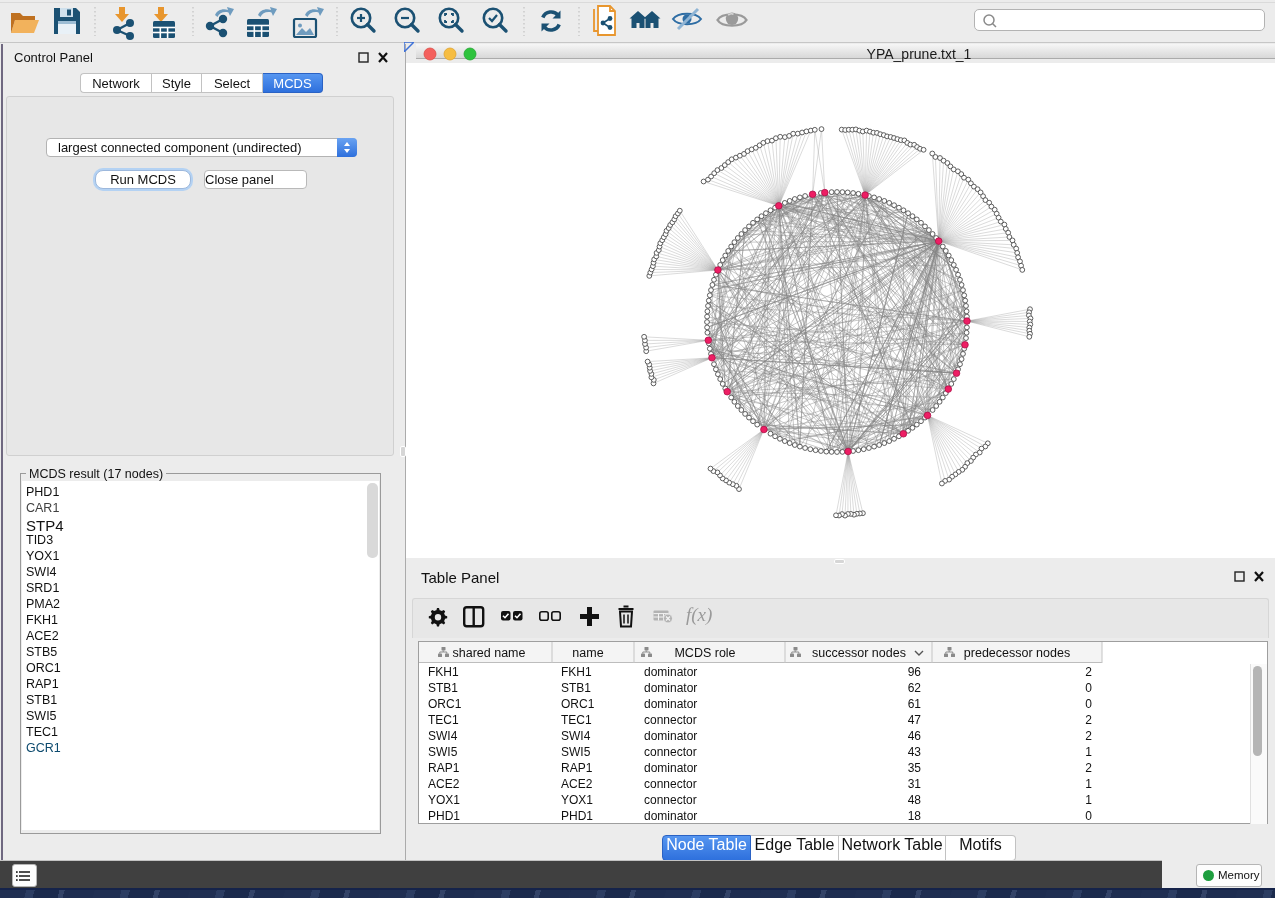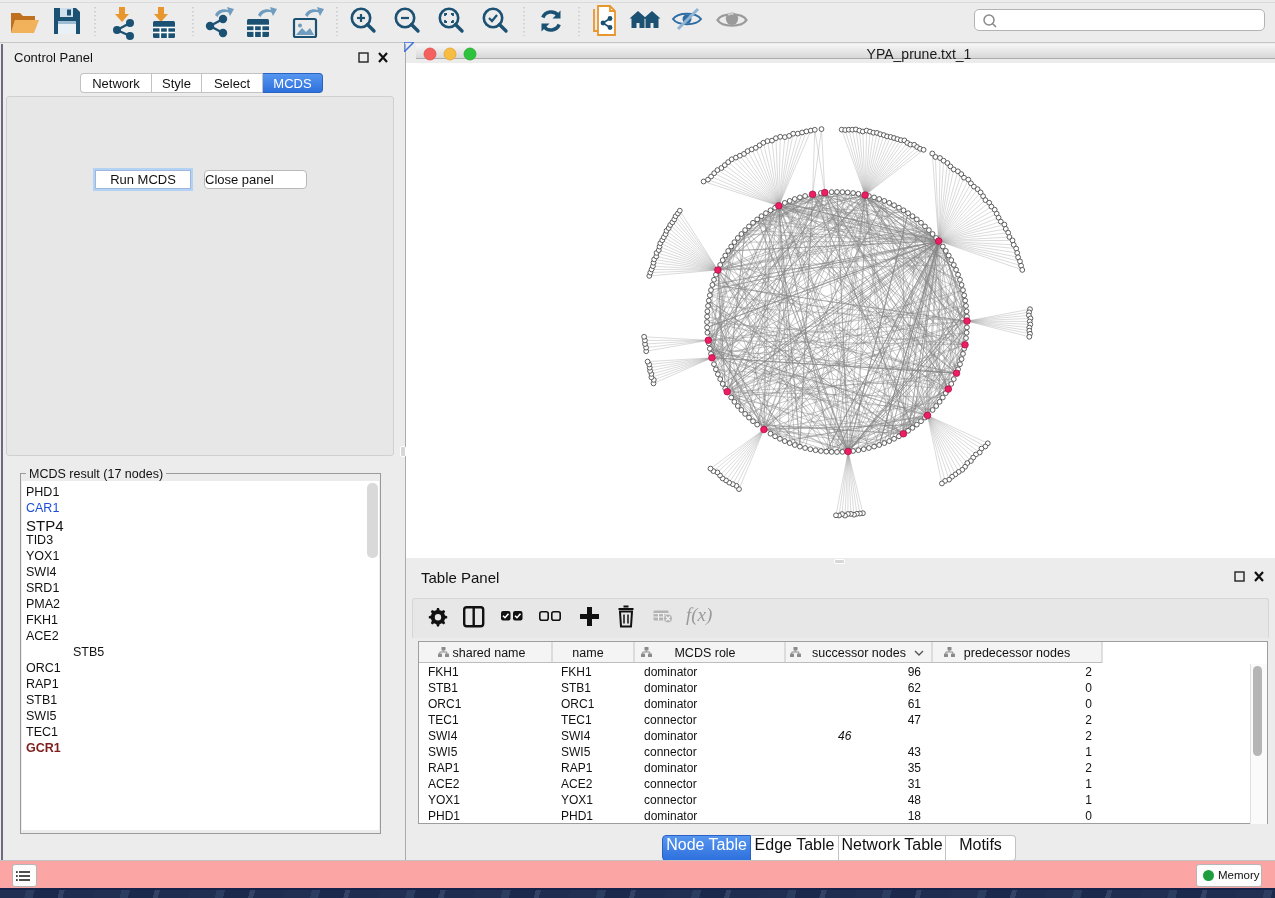--- a/index.html
+++ b/index.html
@@ -157,44 +157,53 @@
 
   <div class="abs" style="left:6px;top:52px;width:388px;height:360px;background:#e7e7e7;border:1px solid #d0d0d0;border-radius:3px;"></div>
 
   <div class="abs" style="left:80px;top:29px;height:20px;display:flex;font-size:13px;">
     <div style="width:71px;background:#fff;border:1px solid #c2c2c2;border-right:none;border-radius:4px 0 0 4px;text-align:center;line-height:19px;color:#111;">Network</div>
     <div style="width:50px;background:#fff;border:1px solid #c2c2c2;border-right:none;text-align:center;line-height:19px;color:#111;">Style</div>
     <div style="width:62px;background:#fff;border:1px solid #c2c2c2;text-align:center;line-height:19px;color:#111;">Select</div>
     <div style="width:60px;background:linear-gradient(#5696f0,#2e70dd);border:1px solid #2a62c4;border-left:none;border-radius:0 4px 4px 0;text-align:center;line-height:19px;color:#fff;">MCDS</div>
   </div>
 
-
-  <div class="abs" style="left:95px;top:126px;width:96px;height:19px;background:#fff;border:1px solid #9db8dc;border-radius:0;box-shadow:0 0 0 2px #b4d2f3;font-size:13px;text-align:center;line-height:18px;color:#111;">Run MCDS</div>
+  <div class="abs" style="left:46px;top:94px;width:311px;height:19px;background:#fff;border:1px solid #b3b3b3;border-radius:4px;">
+    <div class="abs" style="left:11px;top:1px;font-size:13px;color:#111;">largest connected component (undirected)</div>
+    <div class="abs" style="right:-1px;top:-1px;width:20px;height:19px;background:linear-gradient(#6aa3f2,#2d6fdc);border-radius:0 4px 4px 0;">
+      <svg width="20" height="19">
+          <path d="M10 4 L13 8 L7 8 Z" fill="#fff"></path>
+          <path d="M10 15 L13 11 L7 11 Z" fill="#fff"></path>
+        </svg>
+    </div>
+  </div>
+
+  <div class="abs" style="left:95px;top:126px;width:96px;height:19px;background:#fff;border:1px solid #9db8dc;border-radius:8px;box-shadow:0 0 0 2px #b4d2f3;font-size:13px;text-align:center;line-height:18px;color:#111;">Run MCDS</div>
   <div class="abs" style="left:204px;top:126px;width:103px;height:19px;background:#fff;border:1px solid #b9b9b9;border-radius:4px;font-size:13px;line-height:18px;color:#111;">Close panel</div>
 
   <div class="abs" style="left:20px;top:429px;width:361px;height:361px;border:1px solid #9a9a9a;"></div>
   <div class="abs" style="left:26px;top:423px;background:#ececec;padding:0 3px;font-size:12.5px;color:#111;">MCDS result (17 nodes)</div>
   <div class="abs" style="left:22px;top:437px;width:357px;height:349px;background:#fff;"></div>
   <div class="abs" style="left:26px;top:441px;font-size:12.5px;color:#111;">PHD1</div>
-    <div class="abs" style="left:26px;top:457px;font-size:12.5px;color:#1d4ed8;">CAR1</div>
+    <div class="abs" style="left:26px;top:457px;font-size:12.5px;color:#404040;">CAR1</div>
     <div class="abs" style="left:26px;top:473px;font-size:15px;color:#111;">STP4</div>
     <div class="abs" style="left:26px;top:489px;font-size:12.5px;color:#111;">TID3</div>
     <div class="abs" style="left:26px;top:505px;font-size:12.5px;color:#111;">YOX1</div>
     <div class="abs" style="left:26px;top:521px;font-size:12.5px;color:#111;">SWI4</div>
     <div class="abs" style="left:26px;top:537px;font-size:12.5px;color:#111;">SRD1</div>
     <div class="abs" style="left:26px;top:553px;font-size:12.5px;color:#111;">PMA2</div>
     <div class="abs" style="left:26px;top:569px;font-size:12.5px;color:#111;">FKH1</div>
     <div class="abs" style="left:26px;top:585px;font-size:12.5px;color:#111;">ACE2</div>
-    <div class="abs" style="left:26px;top:601px;font-size:12.5px;color:#111;margin-left:47px;">STB5</div>
+    <div class="abs" style="left:26px;top:601px;font-size:12.5px;color:#111;">STB5</div>
     <div class="abs" style="left:26px;top:617px;font-size:12.5px;color:#111;">ORC1</div>
     <div class="abs" style="left:26px;top:633px;font-size:12.5px;color:#111;">RAP1</div>
     <div class="abs" style="left:26px;top:649px;font-size:12.5px;color:#111;">STB1</div>
     <div class="abs" style="left:26px;top:665px;font-size:12.5px;color:#111;">SWI5</div>
     <div class="abs" style="left:26px;top:681px;font-size:12.5px;color:#111;">TEC1</div>
-    <div class="abs" style="left:26px;top:697px;font-size:12.5px;color:#7f1d1d;font-weight:bold;">GCR1</div>
+    <div class="abs" style="left:26px;top:697px;font-size:12.5px;color:#0c4a6e;">GCR1</div>
   <div class="abs" style="left:367px;top:439px;width:11px;height:75px;background:#d9d9d9;border-radius:5px;"></div>
 </div>
 
 <div class="abs" style="left:1px;top:44px;width:2px;height:844px;background:#6f6880;"></div>
 
 <div class="abs" style="left:405px;top:44px;width:1px;height:816px;background:#ababab;"></div>
 <div class="abs" style="left:400px;top:446px;width:6px;height:11px;background:#d6d6d6;border:1px solid #fff;border-radius:2px;"></div>
 
 <div class="abs" style="left:416px;top:44px;width:869px;height:15px;background:linear-gradient(#f6f6f6,#d8d8d8);border-bottom:1px solid #ababab;">
   <svg class="abs" style="left:7px;top:3px;" width="66" height="14">
@@ -1275,21 +1284,21 @@
     <span class="abs" style="left:10px;top:1px;">TEC1</span>
     <span class="abs" style="left:143px;top:1px;">TEC1</span>
     <span class="abs" style="left:226px;top:1px;">connector</span>
     <span class="abs" style="left:420px;top:1px;width:83px;text-align:right;">47</span>
     <span class="abs" style="left:560px;top:1px;width:114px;text-align:right;">2</span>
   </div>
 <div class="abs" style="left:418px;top:728px;width:844px;height:16px;font-size:12px;color:#111;">
     <span class="abs" style="left:10px;top:1px;">SWI4</span>
     <span class="abs" style="left:143px;top:1px;">SWI4</span>
     <span class="abs" style="left:226px;top:1px;">dominator</span>
-    <span class="abs" style="left:420px;top:1px;width:83px;text-align:left;font-style:italic;">46</span>
+    <span class="abs" style="left:420px;top:1px;width:83px;text-align:right;">46</span>
     <span class="abs" style="left:560px;top:1px;width:114px;text-align:right;">2</span>
   </div>
 <div class="abs" style="left:418px;top:744px;width:844px;height:16px;font-size:12px;color:#111;">
     <span class="abs" style="left:10px;top:1px;">SWI5</span>
     <span class="abs" style="left:143px;top:1px;">SWI5</span>
     <span class="abs" style="left:226px;top:1px;">connector</span>
     <span class="abs" style="left:420px;top:1px;width:83px;text-align:right;">43</span>
     <span class="abs" style="left:560px;top:1px;width:114px;text-align:right;">1</span>
   </div>
 <div class="abs" style="left:418px;top:760px;width:844px;height:16px;font-size:12px;color:#111;">
@@ -1321,21 +1330,21 @@
     <span class="abs" style="left:560px;top:1px;width:114px;text-align:right;">0</span>
   </div>
 
 <div class="abs" style="left:662px;top:835px;height:26px;display:flex;font-size:16px;">
   <div style="width:89px;background:linear-gradient(#5696f0,#2e70dd);border:1px solid #2a62c4;border-radius:4px 0 0 4px;text-align:center;line-height:18px;color:#fff;">Node Table</div>
   <div style="width:88px;background:#fff;border:1px solid #c2c2c2;border-left:none;text-align:center;line-height:18px;color:#111;">Edge Table</div>
   <div style="width:107px;background:#fff;border:1px solid #c2c2c2;border-left:none;text-align:center;line-height:18px;color:#111;">Network Table</div>
   <div style="width:70px;background:#fff;border:1px solid #c2c2c2;border-left:none;border-radius:0 4px 4px 0;text-align:center;line-height:18px;color:#111;">Motifs</div>
 </div>
 
-<div class="abs" style="left:0;top:860px;width:1275px;height:28px;background:#fca5a5;border-top:1px solid #c2c2c2;">
+<div class="abs" style="left:0;top:860px;width:1162px;height:28px;background:#404040;border-top:1px solid #c2c2c2;">
   <div class="abs" style="left:12px;top:3px;width:25px;height:23px;background:#fdfdfd;border:1px solid #b5b5b5;border-radius:3px;">
     <svg width="23" height="21">
         <g stroke="#222" stroke-width="1.6">
           <line x1="6" y1="7" x2="17" y2="7"></line>
           <line x1="6" y1="11" x2="17" y2="11"></line>
           <line x1="6" y1="15" x2="17" y2="15"></line>
         </g>
         <g fill="#222">
           <rect x="3" y="6.2" width="1.7" height="1.7"></rect>
           <rect x="3" y="10.2" width="1.7" height="1.7"></rect>

